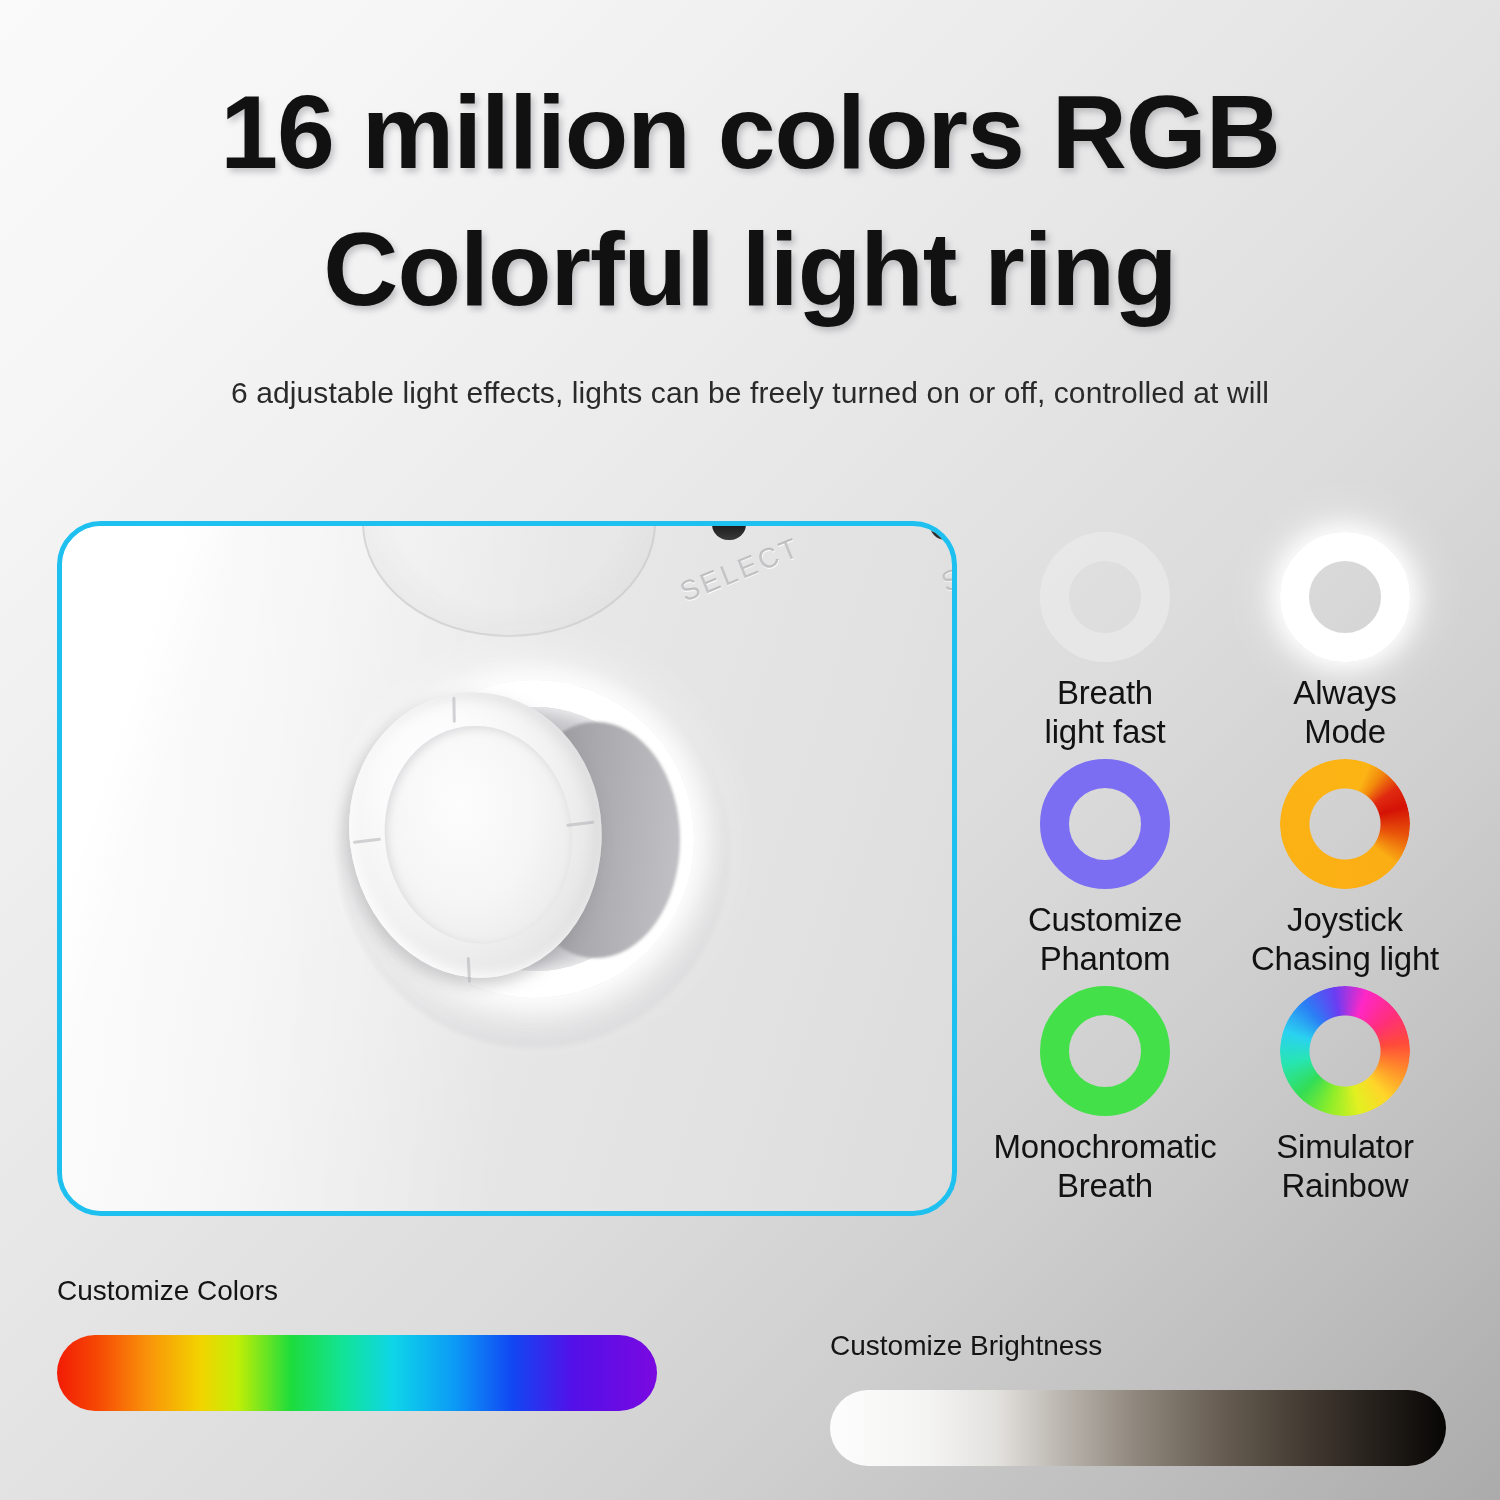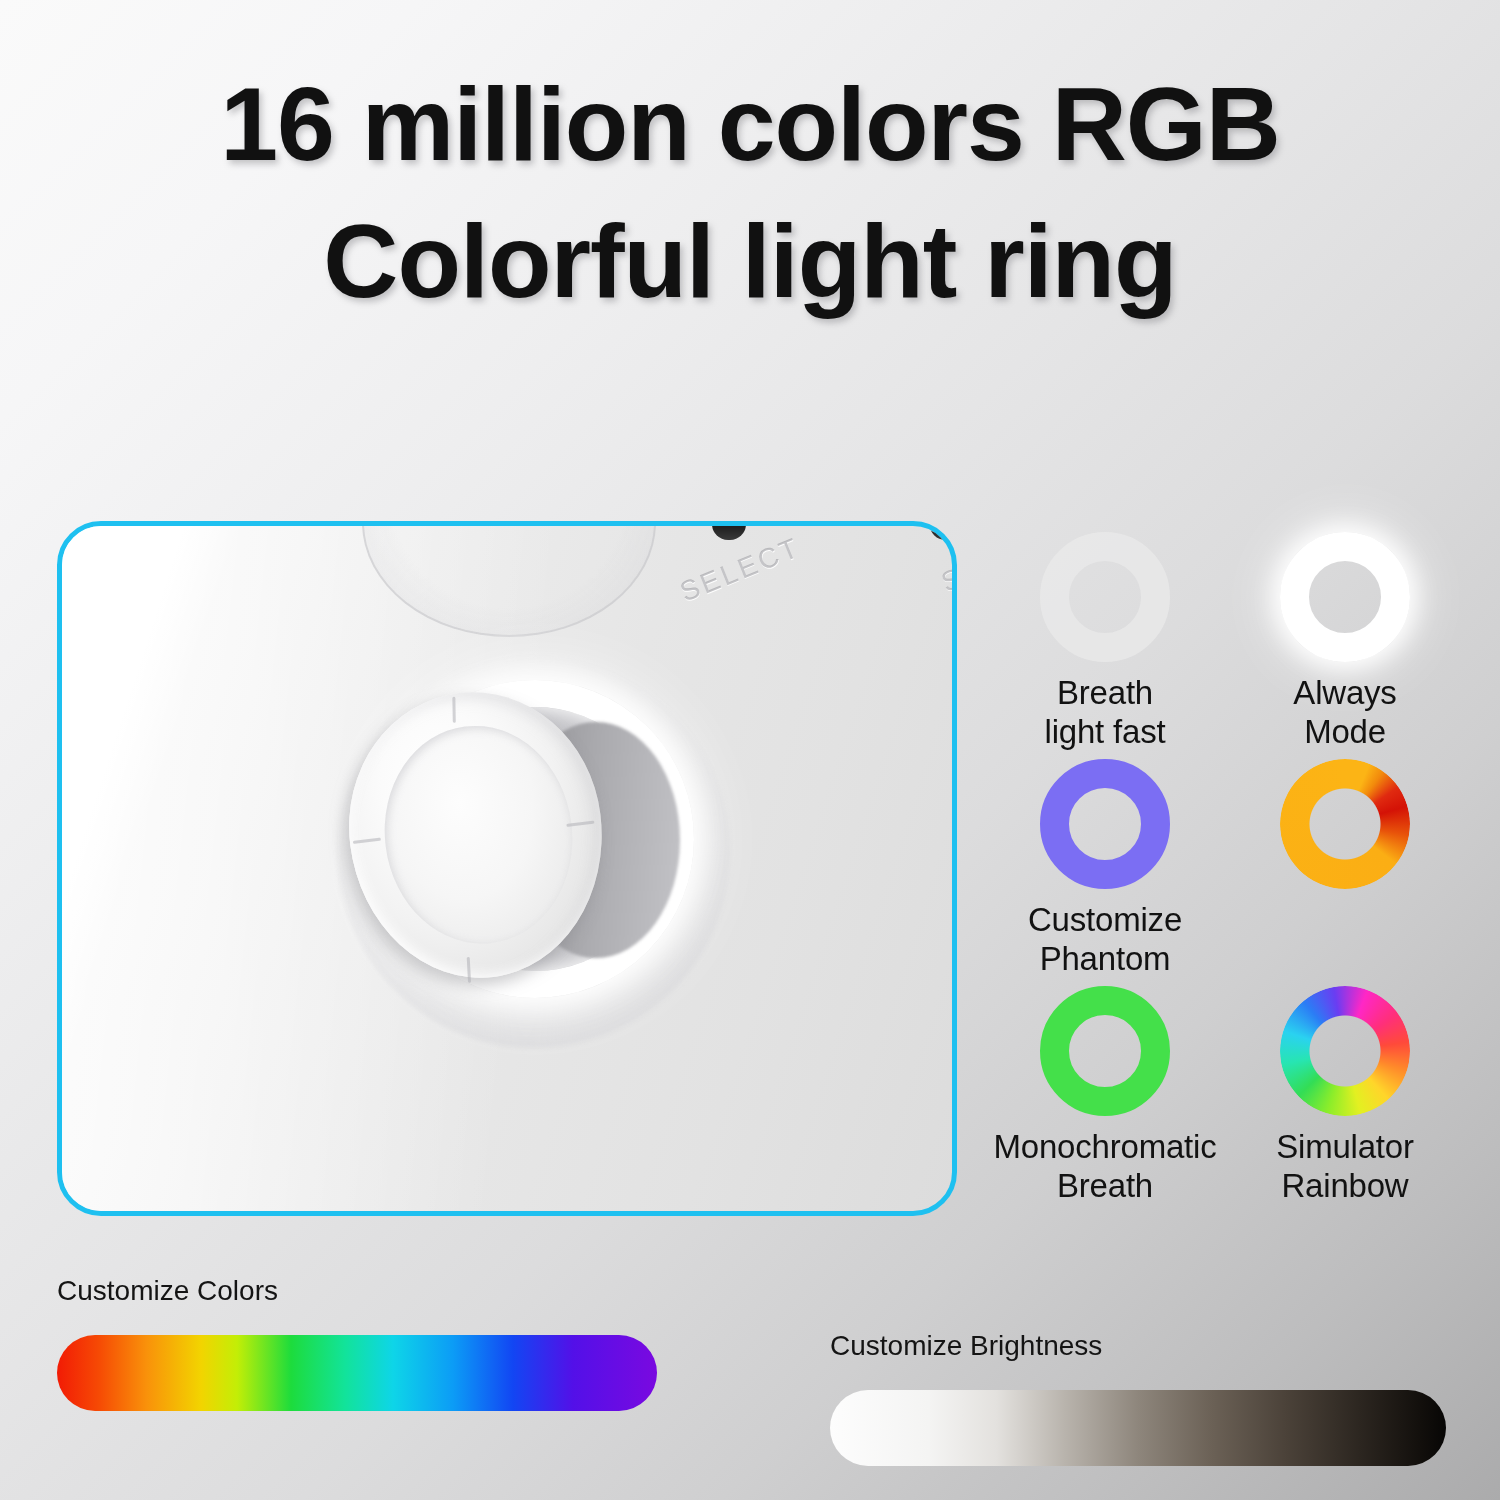--- a/index.html
+++ b/index.html
@@ -30,21 +30,21 @@
         #cfcfd0 74%,
         #bdbdbe 88%,
         #ababac 100%);
     overflow: hidden;
   }
 
   
   .headline {
     position: absolute;
     left: 0;
-    top: 56px;
+    top: 64px;
     width: 1500px;
     text-align: center;
     font-size: 104px;
     line-height: 1.32;
     font-weight: bold;
     color: #111111;
     letter-spacing: -1px;
     text-shadow: 3px 4px 6px rgba(120,120,125,0.40);
     white-space: pre-line;
   }
@@ -364,20 +364,21 @@
       #070605 100%);
   }
 </style>
 </head>
 <body>
 
 <div class="page">
 
   <div class="headline">16 million colors RGB
 Colorful light ring</div>
+  <div class="subtitle">6 adjustable light effects, lights can be freely turned on or off, controlled at will</div>
 
   <div class="photo-panel">
     <div class="shell-sheen"></div>
     <div class="top-recess"></div>
     <div class="port p1"></div>
     <div class="port p2"></div>
 
     <div class="emboss select">SELECT</div>
     <div class="emboss start">S</div>
 
@@ -419,20 +420,22 @@
         <div class="ring-slot">
           <div class="ring phantom"></div>
         </div>
         <div class="mode-label">Customize
 Phantom</div>
       </div>
       <div class="mode-cell">
         <div class="ring-slot">
           <div class="ring chasing"></div>
         </div>
+        <div class="mode-label">Joystick
+Chasing light</div>
       </div>
     </div>
 
     <div class="mode-row">
       <div class="mode-cell">
         <div class="ring-slot">
           <div class="ring mono"></div>
         </div>
         <div class="mode-label">Monochromatic
 Breath</div>

